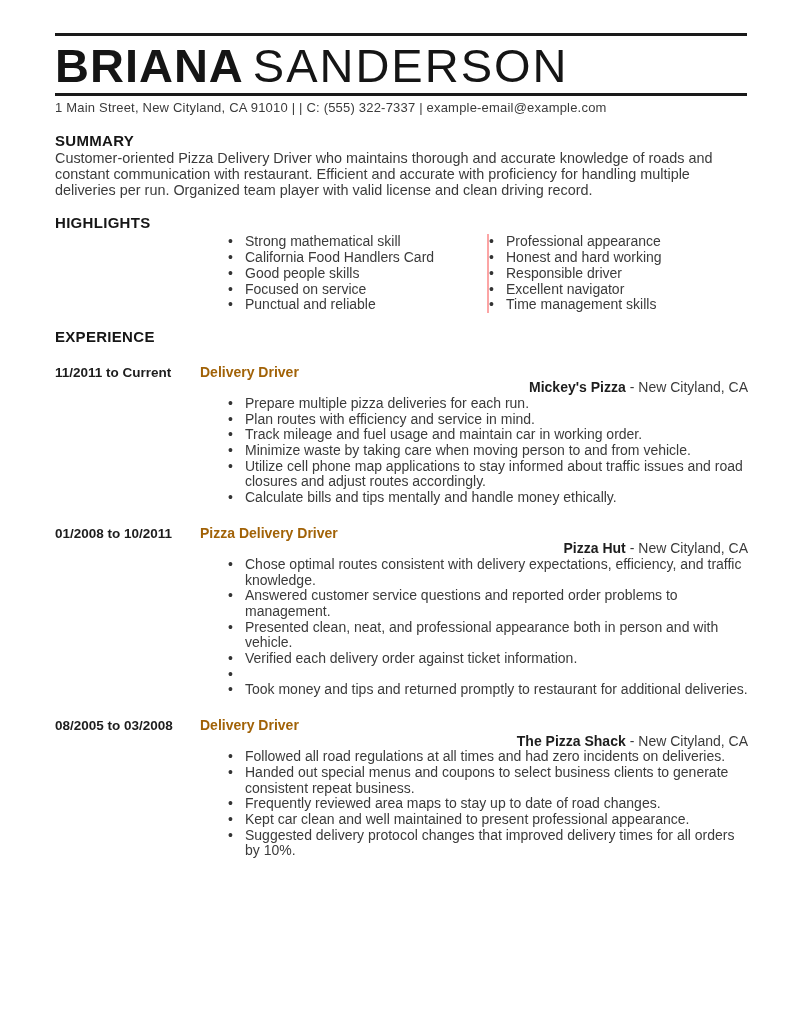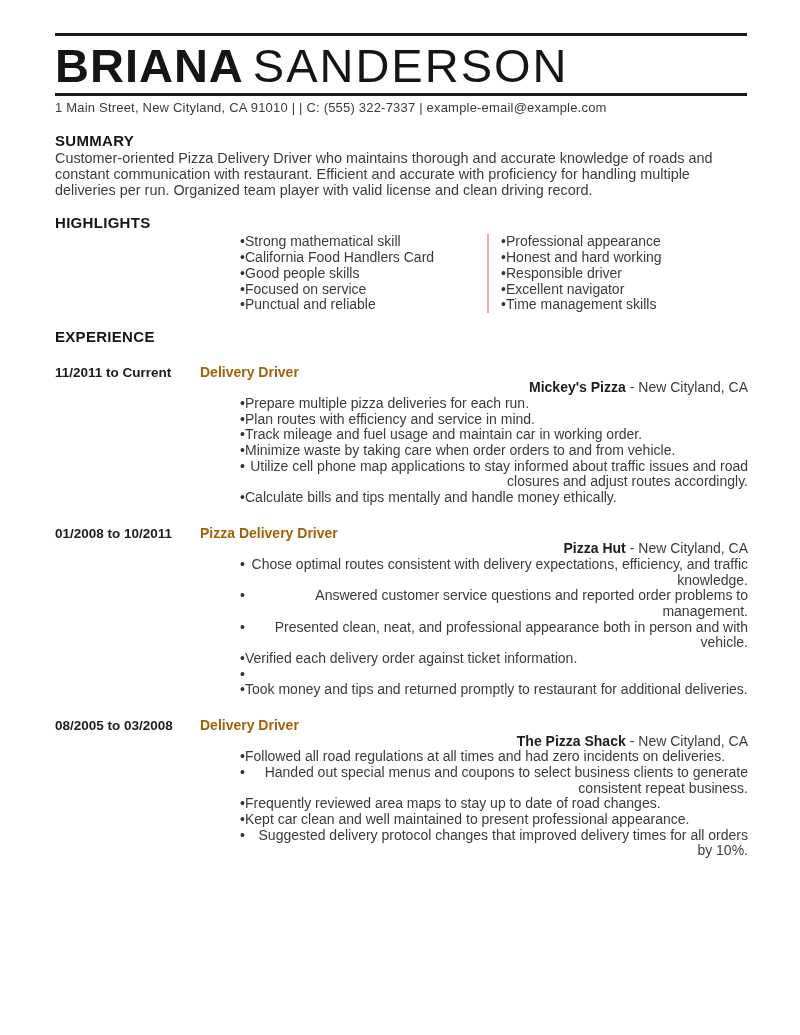--- a/index.html
+++ b/index.html
@@ -26,21 +26,21 @@
   
   h2.sec {
     margin:0; font-size:15px; font-weight:800; color:#161616; letter-spacing:0.3px;
   }
   .summary { margin-top:17px; }
   .summary p { margin:2px 0 0 0; font-size:14.4px; line-height:15.8px; width:694px; }
 
   
   .highlights { margin-top:16px; }
   .hl-grid { display:grid; grid-template-columns:173px 259px auto; margin-top:3px; }
-  ul.blist { list-style:none; margin:0; padding:0; font-size:14px; line-height:15.7px;text-align:right; }
+  ul.blist { list-style:none; margin:0; padding:0; font-size:14px; line-height:15.7px; }
   ul.blist li { display:flex; align-items:flex-start; }
   .blt { flex:none; width:17px; color:#333; }
   .blt::before { content:"\2022"; }
   .hl-col2 { border-left:2px solid #fca5a5; padding-left:10px; }
 
   
   .experience { margin-top:15px; }
   .job { display:grid; grid-template-columns:145px auto; margin-top:20px; margin-bottom:7px; }
   .job-dates { font-weight:700; font-size:13.5px; color:#1d1d1d; line-height:15.5px; }
   .job-title { font-weight:700; font-size:14px; color:#a16207; line-height:15.5px; }
@@ -134,21 +134,21 @@
           <li>
               <span class="blt"></span>
               <span>Plan routes with efficiency and service in mind.</span>
             </li>
           <li>
               <span class="blt"></span>
               <span>Track mileage and fuel usage and maintain car in working order.</span>
             </li>
           <li>
               <span class="blt"></span>
-              <span>Minimize waste by taking care when order orders to and from vehicle.</span>
+              <span>Minimize waste by taking care when moving person to and from vehicle.</span>
             </li>
           <li>
               <span class="blt"></span>
               <span>Utilize cell phone map applications to stay informed about traffic issues and road closures and adjust routes accordingly.</span>
             </li>
           <li>
               <span class="blt"></span>
               <span>Calculate bills and tips mentally and handle money ethically.</span>
             </li>
         </ul>

